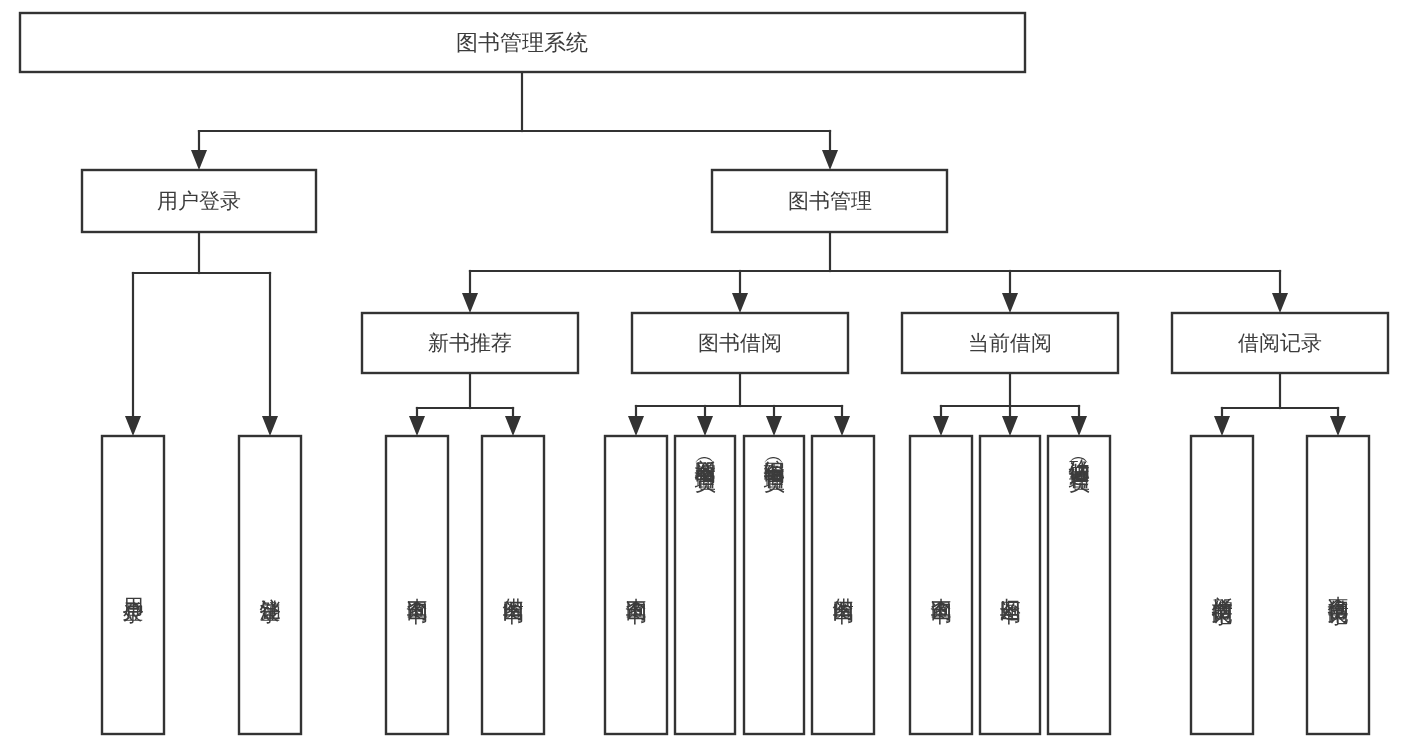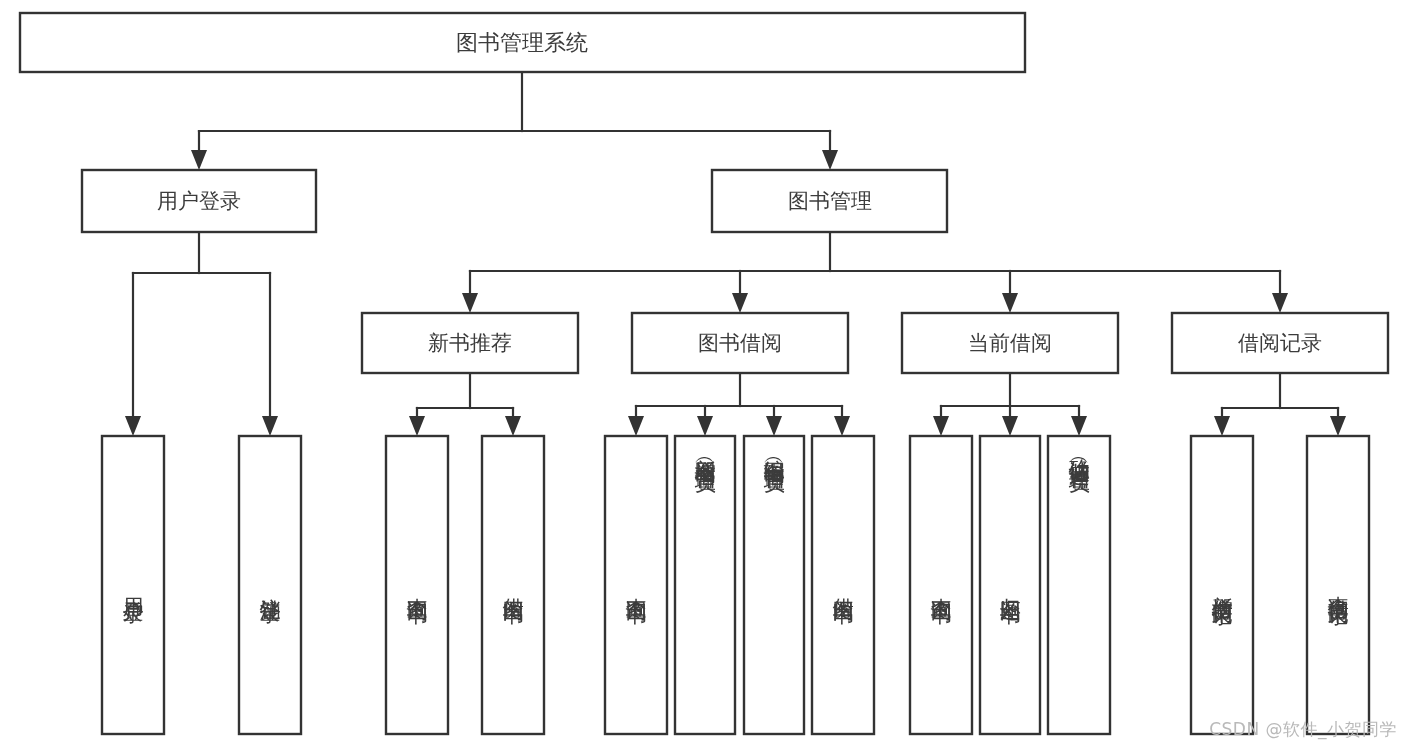--- a/index.html
+++ b/index.html
@@ -216,14 +216,13 @@
   <div class="leaf-label" style="left:744px; top:436px; width:60px; height:298px; justify-content:flex-start; padding-top:6px; box-sizing:border-box;">编辑图书（管理员）</div>
   <div class="leaf-label" style="left:812px; top:436px; width:62px; height:298px;">借阅图书</div>
 
   <div class="leaf-label" style="left:910px; top:436px; width:62px; height:298px;">查询图书</div>
   <div class="leaf-label" style="left:980px; top:436px; width:60px; height:298px;">归还图书</div>
   <div class="leaf-label" style="left:1048px; top:436px; width:62px; height:298px; justify-content:flex-start; padding-top:6px; box-sizing:border-box;">确认归还（管理员）</div>
 
   <div class="leaf-label" style="left:1191px; top:436px; width:62px; height:298px;">新增借阅记录</div>
   <div class="leaf-label" style="left:1307px; top:436px; width:62px; height:298px;">查询借阅记录</div>
 
-  <div class="watermark">CSDN @软件_小贺同学</div>
 </div>
 
 </body></html>

